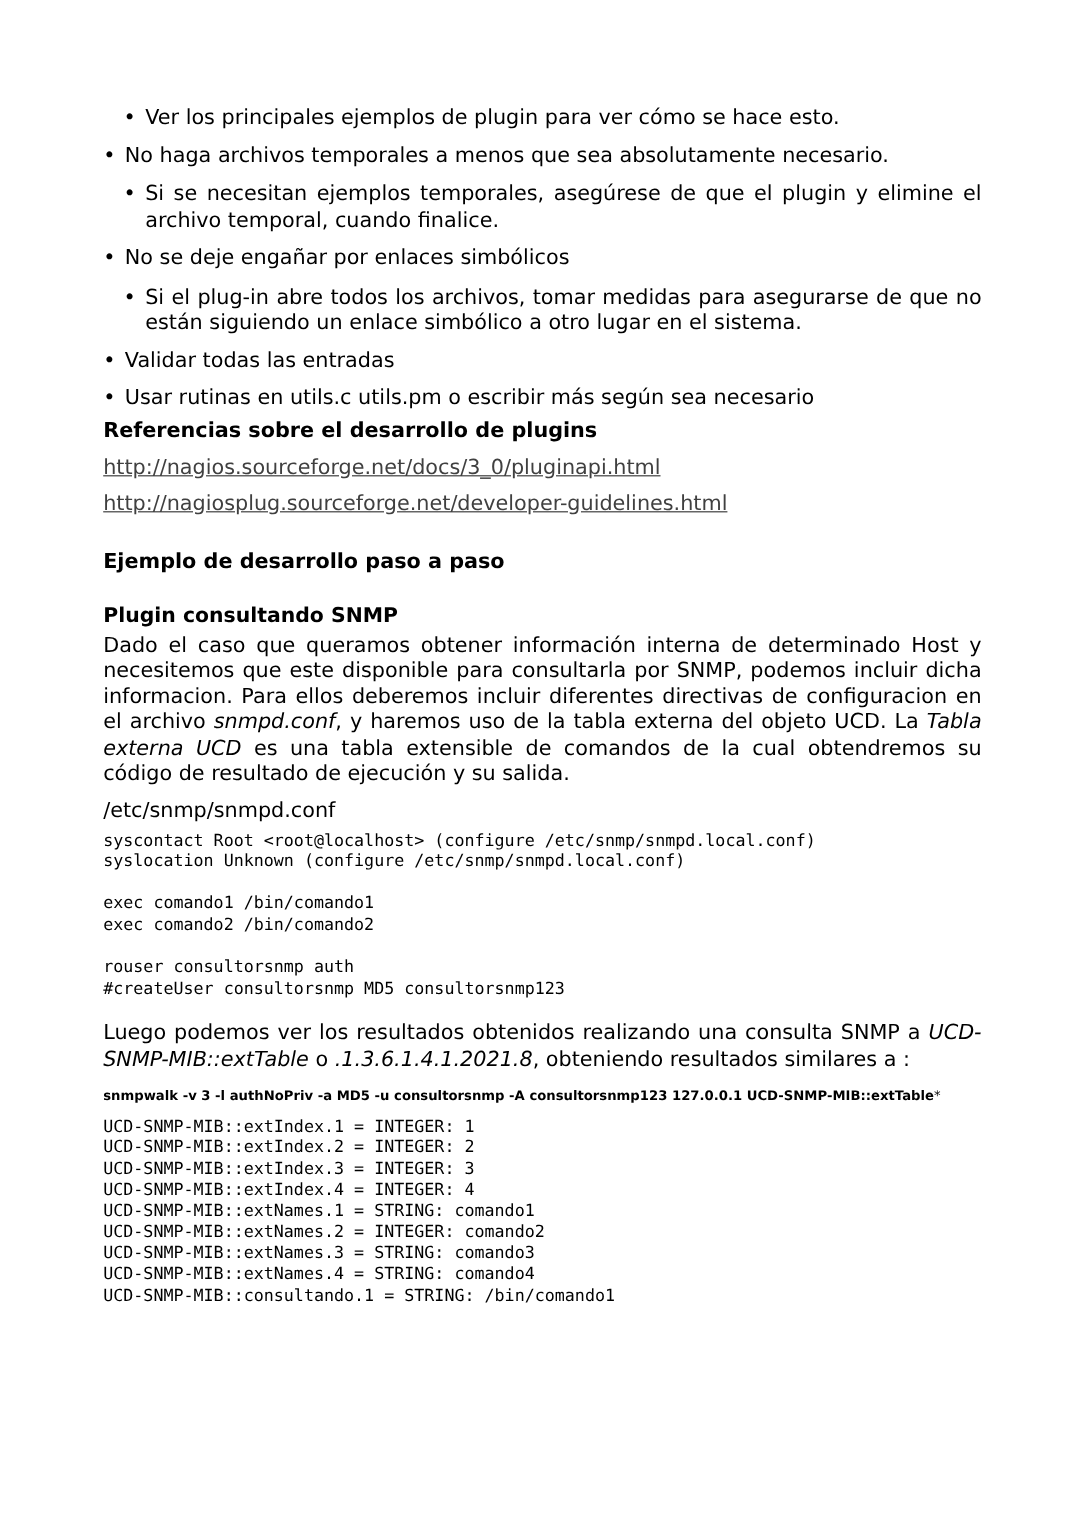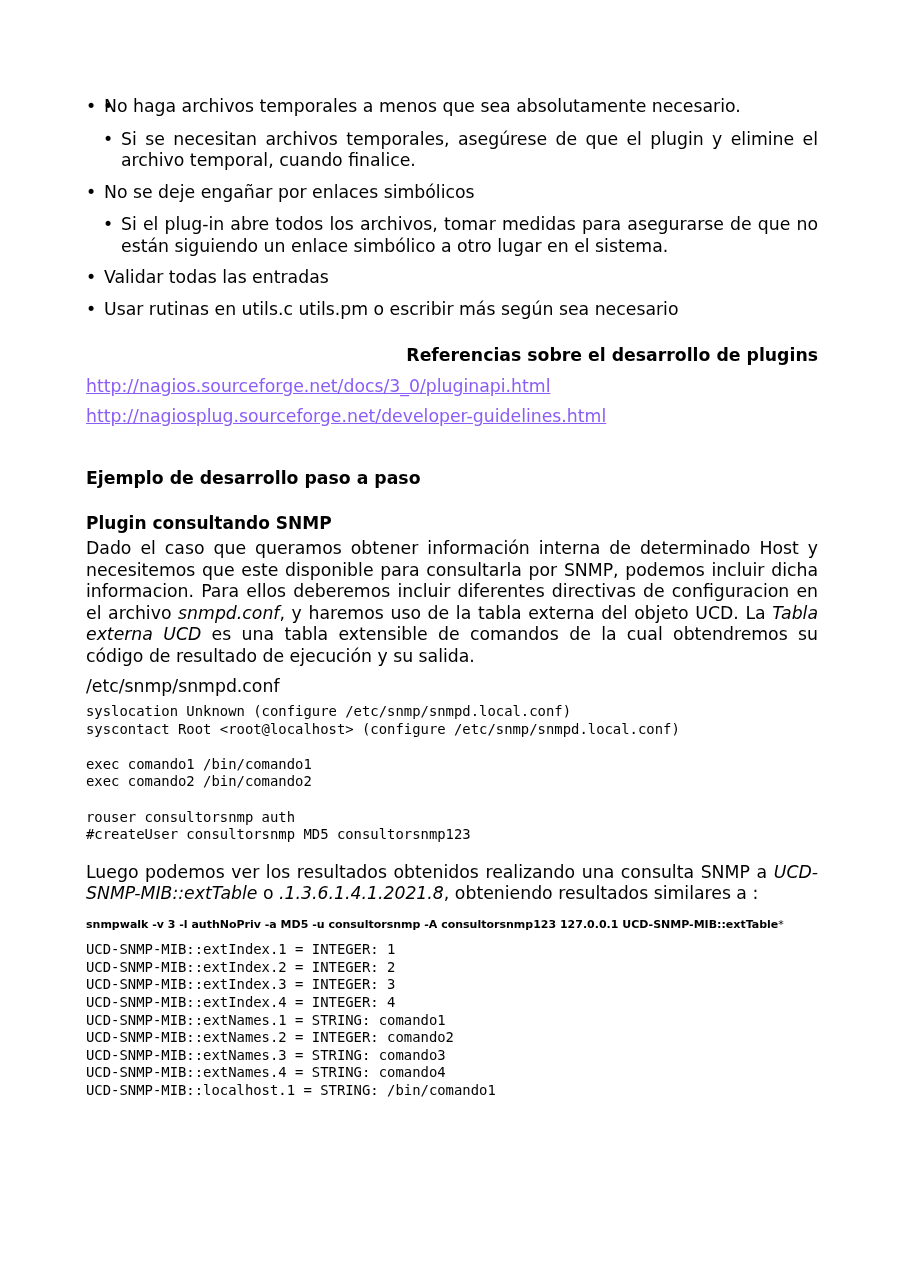--- a/index.html
+++ b/index.html
@@ -9,81 +9,82 @@
   .p { font-size: 17.3px; line-height: 21.5px; margin: 0; }
   .just { text-align: justify; }
   .bullet { position: relative; padding-left: 18px; }
   .bullet .dot { position: absolute; left: 0; top: 0; }
   .b1 { margin-left: 0; }
   .b2 { margin-left: 17px; }
   .gap10 { margin-top: 10px; }
   .gap11 { margin-top: 11px; }
   .h { font-weight: bold; font-size: 17.3px; line-height: 22px; margin: 0; }
   .h-small { font-weight: bold; font-size: 17px; line-height: 18px; margin: 0; }
-  .link { color: #8b5cf6; text-decoration: underline; font-size: 17.3px; line-height: 22px; display: inline-block; }
+  .link { color: #404040; text-decoration: underline; font-size: 17.3px; line-height: 22px; display: inline-block; }
   .code { font-family: "DejaVu Sans Mono", monospace; font-size: 13.9px; line-height: 17.6px; margin: 0; white-space: pre; }
   .blank { height: 17.6px; }
   .h-file { font-weight: normal; font-size: 17.3px; line-height: 22px; margin: 0; }
   .cmd { font-weight: bold; font-size: 11px; line-height: 21.5px; margin: 0; text-align: justify; }
   .cmd .star { font-weight: normal; }
   em { font-style: italic; }
 </style>
 </head>
 <body>
 
 <div class="page">
 
   <div>
     <div class="p bullet b2" style="margin-top:2px;">
       <span class="dot">•</span>
+      <span>Ver los principales ejemplos de plugin para ver cómo se hace esto.</span>
     </div>
     <div class="p bullet b1 gap10">
       <span class="dot">•</span>
       <span>No haga archivos temporales a menos que sea absolutamente necesario.</span>
     </div>
     <div class="p bullet b2 gap11 just">
       <span class="dot">•</span>
-      <span>Si se necesitan archivos temporales, asegúrese de que el plugin y elimine el archivo temporal, cuando finalice.</span>
+      <span>Si se necesitan ejemplos temporales, asegúrese de que el plugin y elimine el archivo temporal, cuando finalice.</span>
     </div>
     <div class="p bullet b1 gap10">
       <span class="dot">•</span>
       <span>No se deje engañar por enlaces simbólicos</span>
     </div>
     <div class="p bullet b2 gap11 just">
       <span class="dot">•</span>
       <span>Si el plug-in abre todos los archivos, tomar medidas para asegurarse de que no están siguiendo un enlace simbólico a otro lugar en el sistema.</span>
     </div>
     <div class="p bullet b1 gap10">
       <span class="dot">•</span>
       <span>Validar todas las entradas</span>
     </div>
     <div class="p bullet b1 gap10">
       <span class="dot">•</span>
       <span>Usar rutinas en utils.c utils.pm o escribir más según sea necesario</span>
     </div>
   </div>
 
-  <div class="h" style="margin-top:24px;text-align:right;">Referencias sobre el desarrollo de plugins</div>
+  <div class="h" style="margin-top:4px;">Referencias sobre el desarrollo de plugins</div>
   <div style="margin-top:9px;">
     <a class="link">http://nagios.sourceforge.net/docs/3_0/pluginapi.html</a>
   </div>
   <div style="margin-top:8px;">
     <a class="link">http://nagiosplug.sourceforge.net/developer-guidelines.html</a>
   </div>
 
-  <div class="h" style="margin-top:40px;">Ejemplo de desarrollo paso a paso</div>
+  <div class="h" style="margin-top:26px;">Ejemplo de desarrollo paso a paso</div>
   <div class="h-small" style="margin-top:25px;">Plugin consultando SNMP</div>
 
   <p class="p just" style="margin-top:6px;"><span>Dado el caso que queramos obtener información interna de determinado Host y necesitemos que este disponible para consultarla por SNMP, podemos incluir dicha informacion. Para ellos deberemos incluir diferentes directivas de configuracion en el archivo </span><em>snmpd.conf</em><span>, y haremos uso de la tabla externa del objeto UCD. La </span><em>Tabla externa UCD</em><span> es una tabla extensible de comandos de la cual obtendremos su código de resultado de ejecución y su salida.</span></p>
 
   <div class="h-file" style="margin-top:8px;">/etc/snmp/snmpd.conf</div>
 
   <div style="margin-top:6px;">
+    <div class="code">syscontact Root &lt;root@localhost&gt; (configure /etc/snmp/snmpd.local.conf)</div>
     <div class="code">syslocation Unknown (configure /etc/snmp/snmpd.local.conf)</div>
-    <div class="code">syscontact Root &lt;root@localhost&gt; (configure /etc/snmp/snmpd.local.conf)</div>
     <div class="blank"></div>
     <div class="code">exec comando1 /bin/comando1</div>
     <div class="code">exec comando2 /bin/comando2</div>
     <div class="blank"></div>
     <div class="code">rouser consultorsnmp auth</div>
     <div class="code">#createUser consultorsnmp MD5 consultorsnmp123</div>
   </div>
 
   <p class="p just" style="margin-top:18px;"><span>Luego podemos ver los resultados obtenidos realizando una consulta SNMP a </span><em>UCD-SNMP-MIB::extTable</em><span> o </span><em>.1.3.6.1.4.1.2021.8</em><span>, obteniendo resultados similares a :</span></p>
 
@@ -91,16 +92,16 @@
 
   <div style="margin-top:6px;">
     <div class="code">UCD-SNMP-MIB::extIndex.1 = INTEGER: 1</div>
     <div class="code">UCD-SNMP-MIB::extIndex.2 = INTEGER: 2</div>
     <div class="code">UCD-SNMP-MIB::extIndex.3 = INTEGER: 3</div>
     <div class="code">UCD-SNMP-MIB::extIndex.4 = INTEGER: 4</div>
     <div class="code">UCD-SNMP-MIB::extNames.1 = STRING: comando1</div>
     <div class="code">UCD-SNMP-MIB::extNames.2 = INTEGER: comando2</div>
     <div class="code">UCD-SNMP-MIB::extNames.3 = STRING: comando3</div>
     <div class="code">UCD-SNMP-MIB::extNames.4 = STRING: comando4</div>
-    <div class="code">UCD-SNMP-MIB::localhost.1 = STRING: /bin/comando1</div>
+    <div class="code">UCD-SNMP-MIB::consultando.1 = STRING: /bin/comando1</div>
   </div>
 
 </div>
 
 </body></html>

